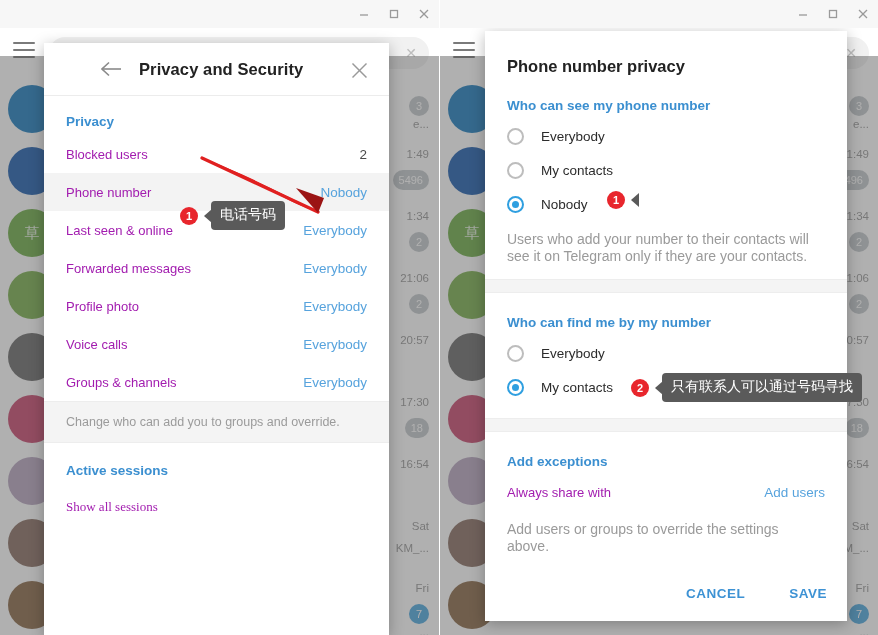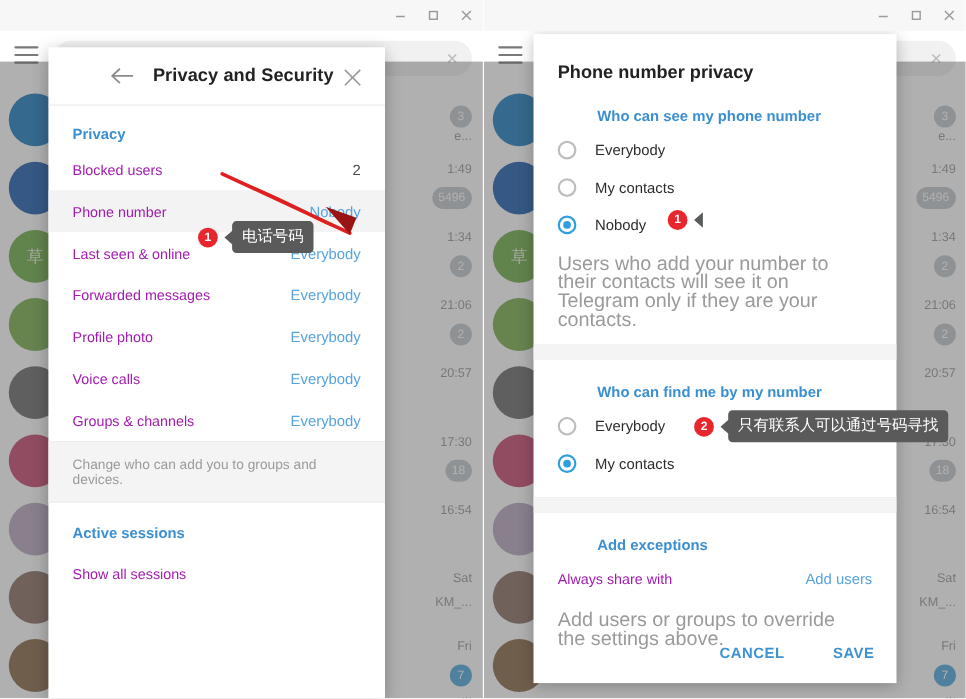--- a/index.html
+++ b/index.html
@@ -51,48 +51,48 @@
 
   
   .dim { position: absolute; top: 28px; left: 0; right: 0; bottom: 0; background: rgba(80,80,80,.45); z-index: 10; }
 
   
   .dialog {
     position: absolute; z-index: 20; background: #fff;
     box-shadow: 0 3px 14px rgba(0,0,0,.28);
     overflow: hidden;
   }
-  .dialog.left-dlg { left: 44px; top: 43px; width: 306px; height: 592px; }
-  .dialog.right-dlg { left: 45px; top: 31px; width: 330px; height: 590px; }
+  .dialog.left-dlg { left: 44px; top: 43px; width: 345px; height: 592px; }
+  .dialog.right-dlg { left: 45px; top: 31px; width: 362px; height: 590px; }
 
   .dlg-header { height: 53px; display: flex; align-items: center; border-bottom: 1px solid #ececec; }
   .back-arrow { width: 24px; height: 24px; margin-left: 56px; display: flex; align-items: center; justify-content: center; }
   .dlg-title { font-size: 16.5px; color: #222; font-weight: bold; margin-left: 15px; letter-spacing: .1px; }
   .dlg-close { position: absolute; right: 19px; top: 16px; width: 22px; height: 22px;
                display: flex; align-items: center; justify-content: center; }
 
   .sect-head { color: #3b8fd0; font-size: 13.5px; font-weight: bold; padding: 18px 0 0 22px; }
   .row { height: 38px; display: flex; align-items: center; padding: 0 22px; position: relative; }
   .row.hl { background: #f3f3f3; }
   .row-label { font-size: 13px; color: #a21caf; }
   .row-value { margin-left: auto; font-size: 13.5px; color: #57a3dd; }
   .row-value.plain { color: #4a4a4a; }
   .sep-block { background: #f4f4f4; border-top: 1px solid #ededed; border-bottom: 1px solid #ededed;
                padding: 13px 22px; }
   .sep-block .hint { font-size: 12.5px; color: #9b9b9b; }
 
   
   .rd-title { font-size: 16.5px; color: #222; font-weight: bold; padding: 26px 0 0 22px; }
-  .rd-sect { color: #3b8fd0; font-size: 13.5px; font-weight: bold; padding: 22px 2px 6px 22px; margin-left: 36px; }
+  .rd-sect { color: #3b8fd0; font-size: 13.5px; font-weight: bold; padding: 22px 2px 6px 22px; }
   .radio-row { height: 34px; display: flex; align-items: center; padding: 0 22px; position: relative; }
   .radio { width: 17px; height: 17px; border-radius: 50%; border: 2px solid #bdbdbd; flex: none; position: relative; }
   .radio.on { border-color: #2f9fe0; }
   .radio.on::after { content: ""; position: absolute; inset: 3px; border-radius: 50%; background: #2f9fe0; }
   .radio-label { margin-left: 17px; font-size: 13.5px; color: #2c2c2c; }
-  .rd-hint { font-size: 18px; color: #9a9a9a; line-height: 17px; padding: 10px 30px 0 22px; }
+  .rd-hint { font-size: 14px; color: #9a9a9a; line-height: 17px; padding: 10px 30px 0 22px; }
   .thin-div { height: 1px; background: #ededed; margin-top: 14px; }
   .rd-actions { position: absolute; right: 20px; bottom: 20px; display: flex; gap: 44px; }
   .act-btn { font-size: 13.5px; color: #3d92d4; font-weight: bold; letter-spacing: .5px; }
 
   
   .ann { position: absolute; z-index: 40; }
   .num-badge {
     width: 18px; height: 18px; border-radius: 50%; background: #e8262d; color: #fff;
     font-size: 11px; font-weight: bold; display: flex; align-items: center; justify-content: center;
   }
@@ -266,25 +266,25 @@
             <span class="row-label">Voice calls</span>
             <span class="row-value">Everybody</span>
           </div>
           <div class="row">
             <span class="row-label">Groups &amp; channels</span>
             <span class="row-value">Everybody</span>
           </div>
         </div>
 
       <div class="sep-block">
-        <div class="hint">Change who can add you to groups and devices.</div>
+        <div class="hint">Change who can add you to groups and override.</div>
       </div>
 
       <div class="sect-head" style="padding-top:20px;">Active sessions</div>
-      <div class="row" style="margin-top:10px;">
+      <div class="row" style="margin-top:10px;font-family:Liberation Serif, serif;">
         <span class="row-label">Show all sessions</span>
       </div>
     </div>
 
     <svg class="red-arrow" style="left:200px; top:150px;" width="150" height="70" viewBox="0 0 150 70">
       <path d="M2,8 L118,62" stroke="#e02020" stroke-width="3.2" fill="none" stroke-linecap="round"></path>
       <path d="M2,8 C40,22 80,42 118,62 C100,56 88,50 78,44 Z" fill="#e02020"></path>
       <path d="M118,63 L96,38 L124,48 Z" fill="#9b1414"></path>
     </svg>
 

